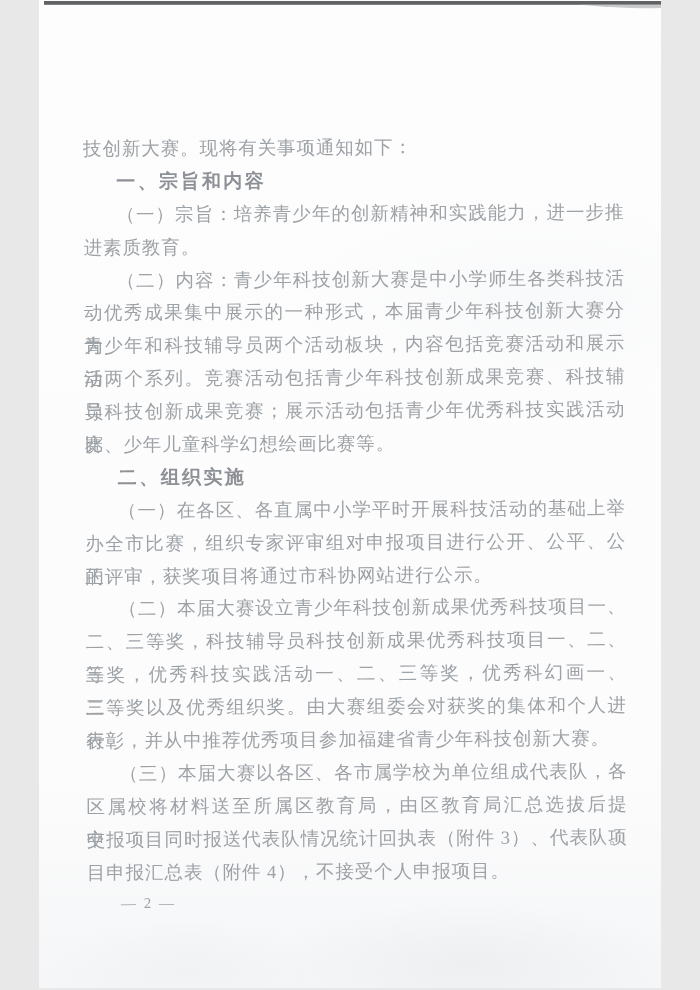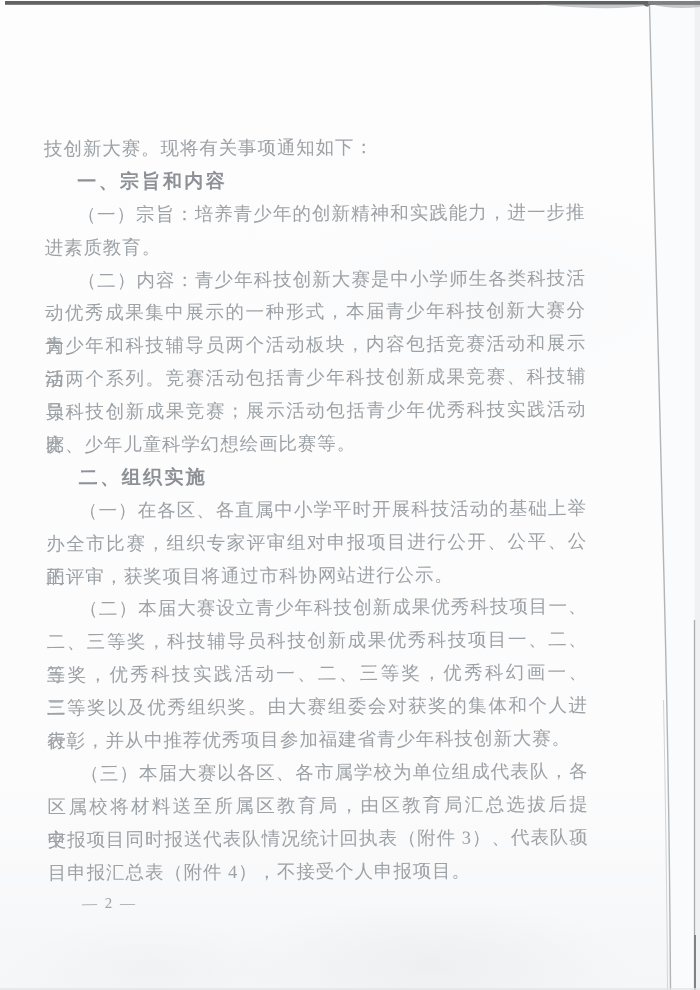--- a/index.html
+++ b/index.html
@@ -4,21 +4,21 @@
 <style>
   :root{
     --body-text:#9da2a6;
     --heading-text:#8d9196;
     --pagenum-text:#a0a4a7;
     --page-bg:#fcfdfd;
   }
   html,body{margin:0;padding:0;background:#e8e8e8;}
   .page{
     position:relative;
-    width:700px;height:990px;
+    width:622px;height:990px;
     margin:0 auto;
     overflow:hidden;
     background:
       radial-gradient(ellipse 280px 90px at 430px 965px, #edeff0 0%, rgba(237,239,240,0) 72%),
       radial-gradient(ellipse 200px 70px at 150px 970px, #f1f2f3 0%, rgba(241,242,243,0) 72%),
       radial-gradient(ellipse 320px 130px at 500px 300px, #f8f9fa 0%, rgba(248,249,250,0) 75%),
       linear-gradient(180deg,#fdfdfd 0%, #fcfcfd 78%, #f5f6f7 100%),
       var(--page-bg);
     font-family:"Liberation Serif", serif;
   }

